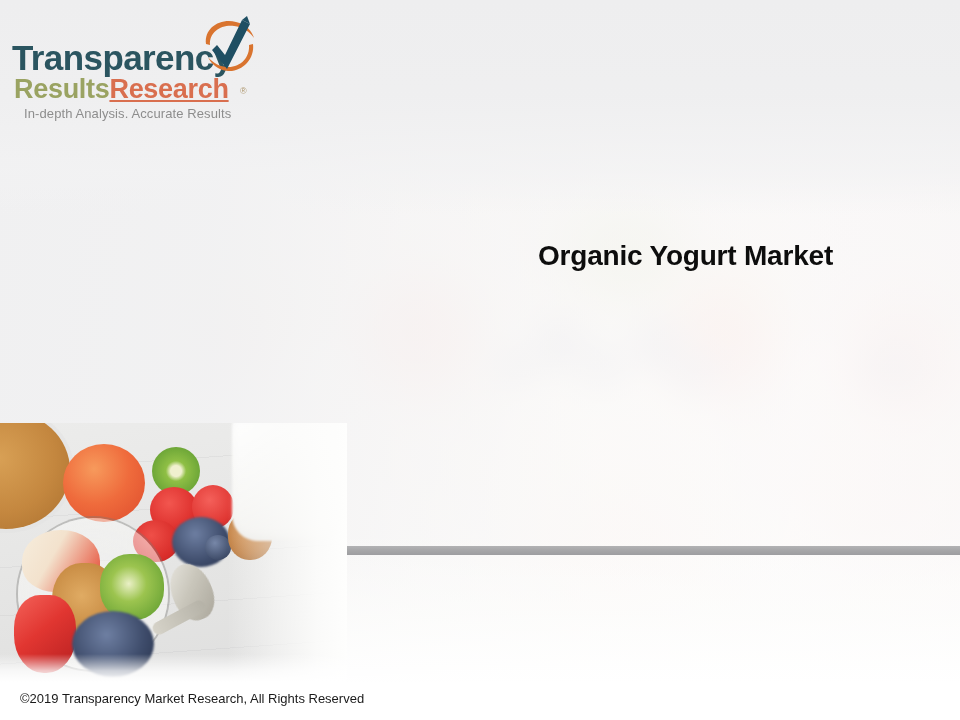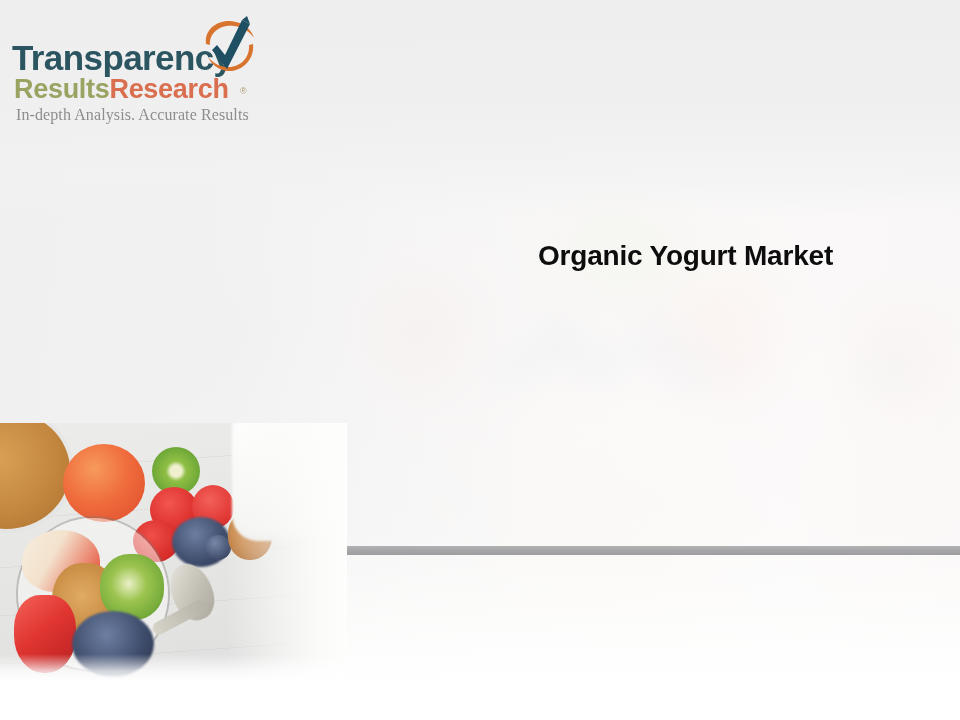--- a/index.html
+++ b/index.html
@@ -168,29 +168,28 @@
   .logo-line2 {
     position: absolute;
     left: 2px; top: 52px;
     font-size: 27px;
     font-weight: bold;
     letter-spacing: -0.3px;
     line-height: 1;
     white-space: nowrap;
   }
   .logo-market { color: #9aa362; }
-  .logo-research { color: #d96f4f; }
+  .logo-research { color: #d96f4f; text-decoration: underline; }
   .logo-tagline {
     position: absolute;
-    left: 4px; top: 82px;
-    font-size: 16px;
+    left: 12px; top: 82px;
+    font-size: 13px;
     color: #8d8d8d;
     letter-spacing: 0.1px;
     white-space: nowrap;
-    font-family: Liberation Serif, serif;
   }
   .logo-check {
     position: absolute;
     left: 186px;
     top: -10px;
     width: 62px;
     height: 66px;
   }
   .logo-reg {
     position: absolute;
@@ -356,14 +355,15 @@
         <path d="M14 36 L19 31 L27 41 L44 6 L52 10 L29 55 Z" fill="#1f4f63"></path>
         <path d="M44 6 L52 10 L49 2 Z" fill="#1f4f63"></path>
       </svg>
     </div>
     <div class="logo-reg">®</div>
   </div>
 
   <div class="title">Organic Yogurt Market</div>
 
   <div class="footer-strip"></div>
+  <div class="footer-text">©2019 Transparency Market Research, All Rights Reserved</div>
 
 </div>
 
 </body></html>

